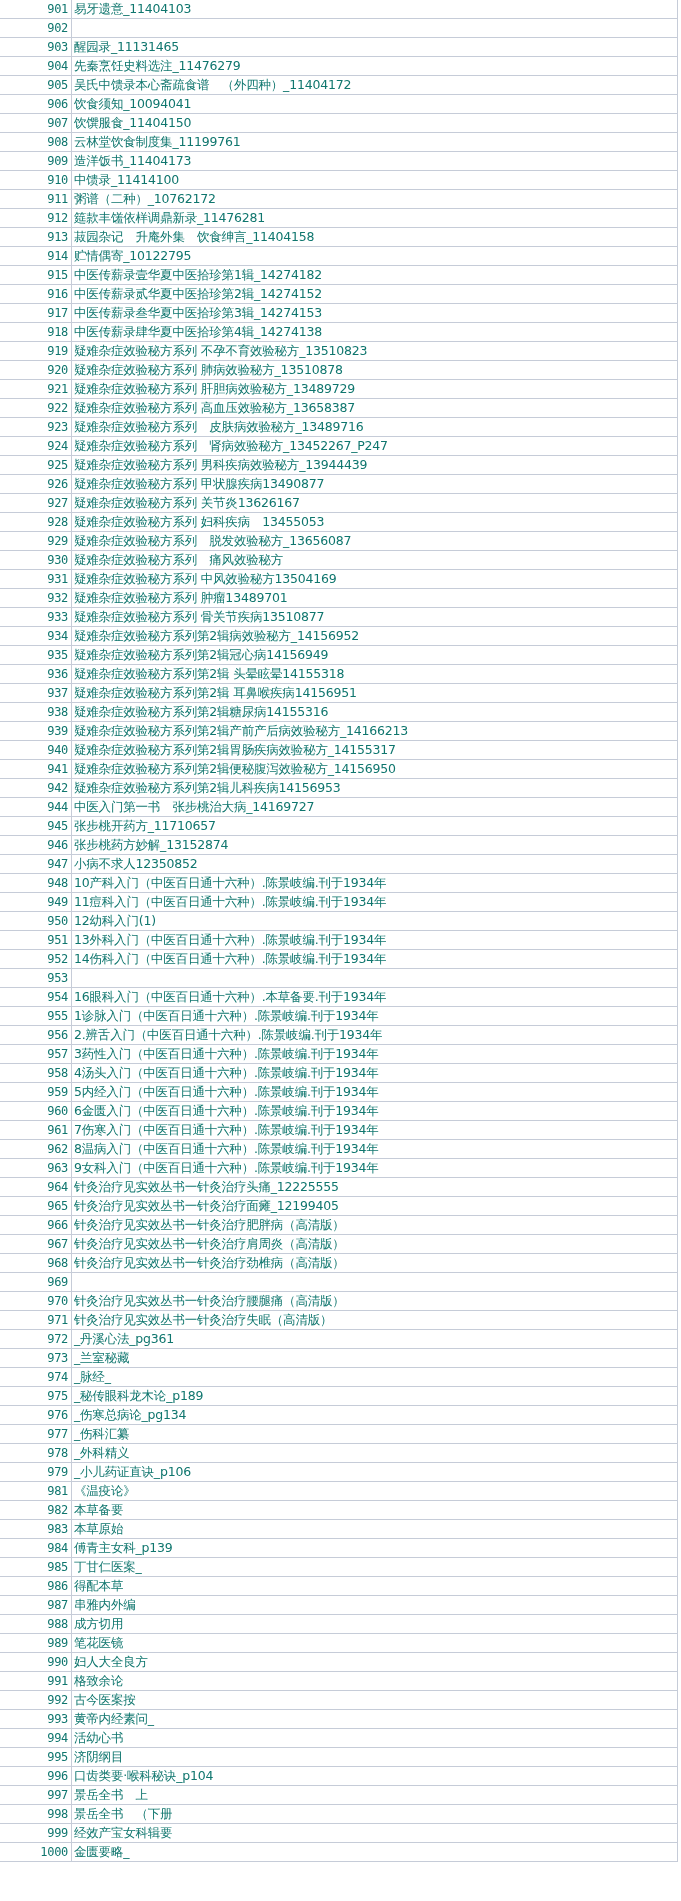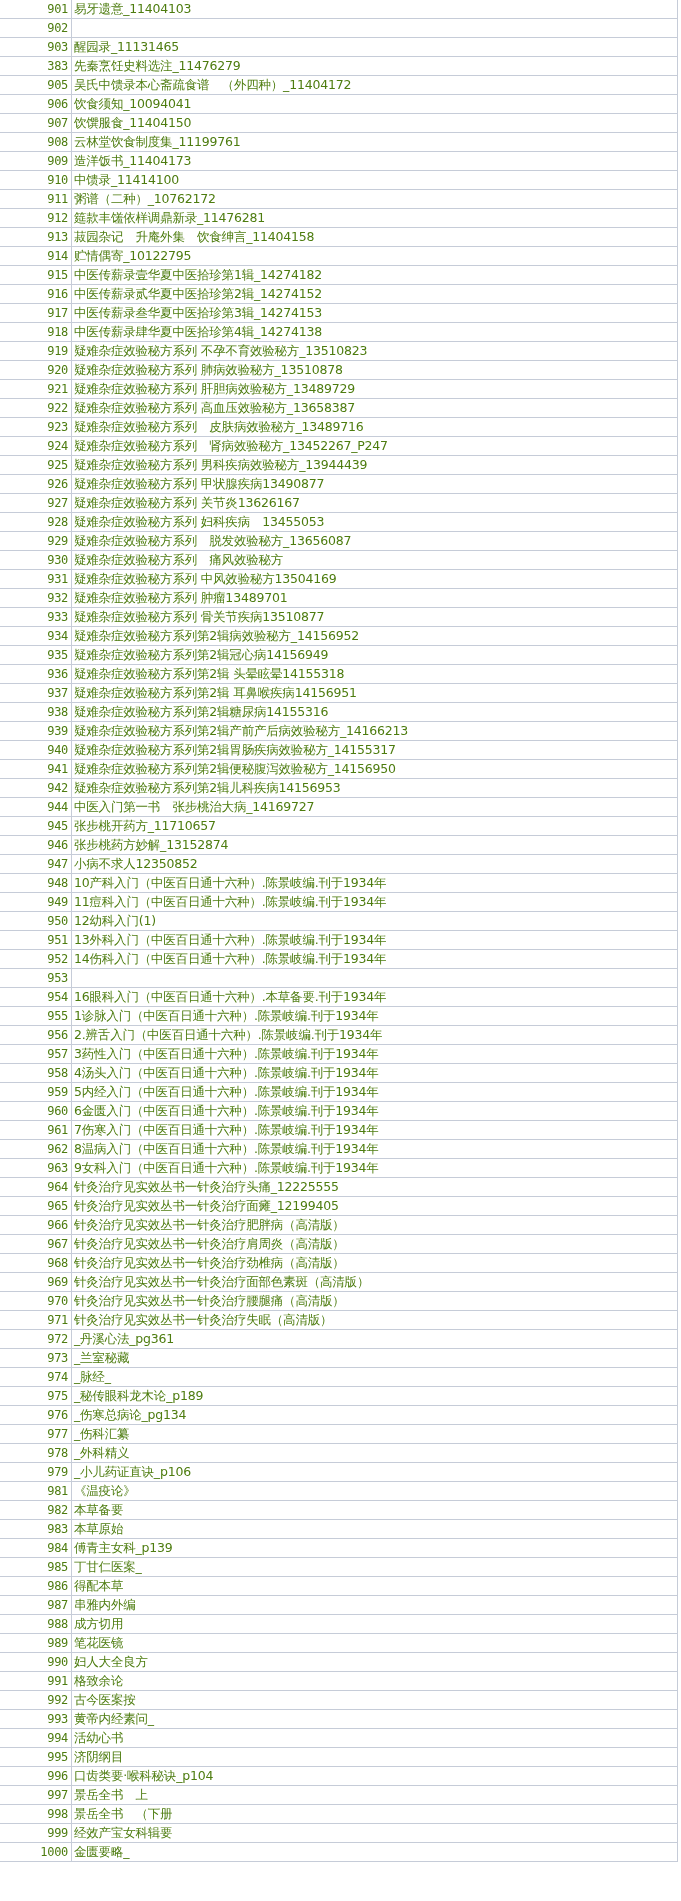--- a/index.html
+++ b/index.html
@@ -1,21 +1,21 @@
 <!DOCTYPE html>
 <html><head>
 <meta charset="utf-8">
 <style>
   html, body { margin: 0; padding: 0; background: #ffffff; }
   body { width: 681px; height: 1901px; overflow: hidden; position: relative; }
   .sheet {
     position: absolute; left: 0; top: 0; width: 677px;
     border-right: 1px solid #c6ccd8;
     font-family: "DejaVu Sans", "Liberation Sans", sans-serif;
-    font-size: 12.5px; color: #4d7c0f;
+    font-size: 12.5px; color: #0f766e;
   }
   .row {
     display: flex; height: 18px; line-height: 18px;
     border-bottom: 1px solid #c6ccd8;
     white-space: nowrap; overflow: hidden;
   }
   .num {
     width: 68px; flex: 0 0 68px; text-align: right; padding-right: 3px;
     border-right: 1px solid #c6ccd8;
     font-family: "DejaVu Sans Mono", "Liberation Mono", monospace; font-size: 12px;
@@ -32,21 +32,21 @@
       <div class="title">易牙遗意_11404103</div>
     </div>
     <div class="row">
       <div class="num">902</div>
     </div>
     <div class="row">
       <div class="num">903</div>
       <div class="title">醒园录_11131465</div>
     </div>
     <div class="row">
-      <div class="num">383</div>
+      <div class="num">904</div>
       <div class="title">先秦烹饪史料选注_11476279</div>
     </div>
     <div class="row">
       <div class="num">905</div>
       <div class="title">吴氏中馈录本心斋疏食谱　（外四种）_11404172</div>
     </div>
     <div class="row">
       <div class="num">906</div>
       <div class="title">饮食须知_10094041</div>
     </div>
@@ -288,21 +288,20 @@
     <div class="row">
       <div class="num">967</div>
       <div class="title">针灸治疗见实效丛书一针灸治疗肩周炎（高清版）</div>
     </div>
     <div class="row">
       <div class="num">968</div>
       <div class="title">针灸治疗见实效丛书一针灸治疗劲椎病（高清版）</div>
     </div>
     <div class="row">
       <div class="num">969</div>
-      <div class="title">针灸治疗见实效丛书一针灸治疗面部色素斑（高清版）</div>
     </div>
     <div class="row">
       <div class="num">970</div>
       <div class="title">针灸治疗见实效丛书一针灸治疗腰腿痛（高清版）</div>
     </div>
     <div class="row">
       <div class="num">971</div>
       <div class="title">针灸治疗见实效丛书一针灸治疗失眠（高清版）</div>
     </div>
     <div class="row">

